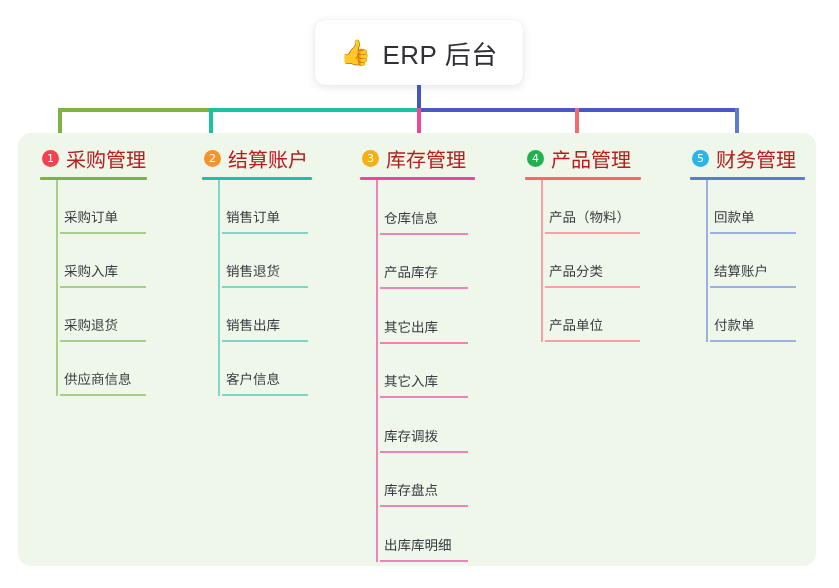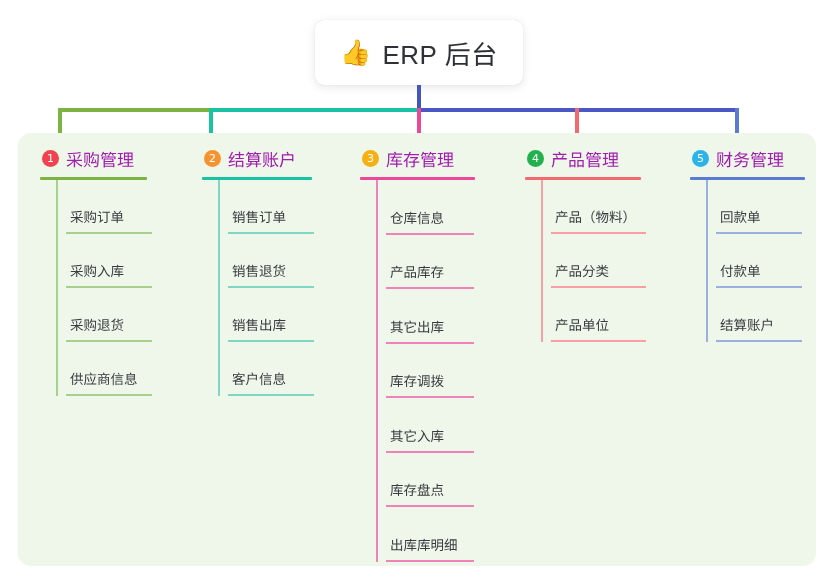--- a/index.html
+++ b/index.html
@@ -115,42 +115,42 @@
     height: 17px;
     border-radius: 50%;
     color: #ffffff;
     font-size: 11px;
     line-height: 17px;
     text-align: center;
     flex: 0 0 auto;
     font-family: "DejaVu Sans", sans-serif;
   }
   .col-title {
-    font-size: 17px;
-    color: #a21caf;
+    font-size: 20px;
+    color: #b91c1c;
     white-space: nowrap;
   }
 
   
   .col-rule {
     height: 3px;
     margin-top: 6px;
     border-radius: 1px;
   }
   .col1 .col-rule { width: 107px; }
   .col2 .col-rule { width: 110px; }
   .col3 .col-rule { width: 115px; }
   .col4 .col-rule { width: 116px; }
   .col5 .col-rule { width: 115px; }
 
   
   .leaf-stack {
     position: relative;
     margin-left: 16px;
-    padding-left: 10px;
+    padding-left: 4px;
   }
   .spine {
     position: absolute;
     left: 0;
     top: 0;
     bottom: 0;
     width: 2px;
   }
   .leaf {
     position: relative;
@@ -269,25 +269,25 @@
       </div>
       <div class="leaf">
         <span class="leaf-label">产品库存</span>
         <span class="leaf-rule" style="background: rgb(239, 130, 184);"></span>
       </div>
       <div class="leaf">
         <span class="leaf-label">其它出库</span>
         <span class="leaf-rule" style="background: rgb(239, 130, 184);"></span>
       </div>
       <div class="leaf">
+        <span class="leaf-label">其它入库</span>
+        <span class="leaf-rule" style="background: rgb(239, 130, 184);"></span>
+      </div>
+      <div class="leaf">
         <span class="leaf-label">库存调拨</span>
-        <span class="leaf-rule" style="background: rgb(239, 130, 184);"></span>
-      </div>
-      <div class="leaf">
-        <span class="leaf-label">其它入库</span>
         <span class="leaf-rule" style="background: rgb(239, 130, 184);"></span>
       </div>
       <div class="leaf">
         <span class="leaf-label">库存盘点</span>
         <span class="leaf-rule" style="background: rgb(239, 130, 184);"></span>
       </div>
       <div class="leaf">
         <span class="leaf-label">出库库明细</span>
         <span class="leaf-rule" style="background: rgb(239, 130, 184);"></span>
       </div>
@@ -323,23 +323,23 @@
       <span class="col-title">财务管理</span>
     </div>
     <div class="col-rule" style="background: rgb(91, 122, 209);"></div>
     <div class="leaf-stack">
       <div class="spine" style="background: rgb(155, 176, 224);"></div>
       <div class="leaf">
         <span class="leaf-label">回款单</span>
         <span class="leaf-rule" style="background: rgb(155, 176, 224);"></span>
       </div>
       <div class="leaf">
+        <span class="leaf-label">结算账户</span>
+        <span class="leaf-rule" style="background: rgb(155, 176, 224);"></span>
+      </div>
+      <div class="leaf">
         <span class="leaf-label">付款单</span>
         <span class="leaf-rule" style="background: rgb(155, 176, 224);"></span>
       </div>
-      <div class="leaf">
-        <span class="leaf-label">结算账户</span>
-        <span class="leaf-rule" style="background: rgb(155, 176, 224);"></span>
-      </div>
     </div>
   </div>
 
 </div>
 
 </body></html>

